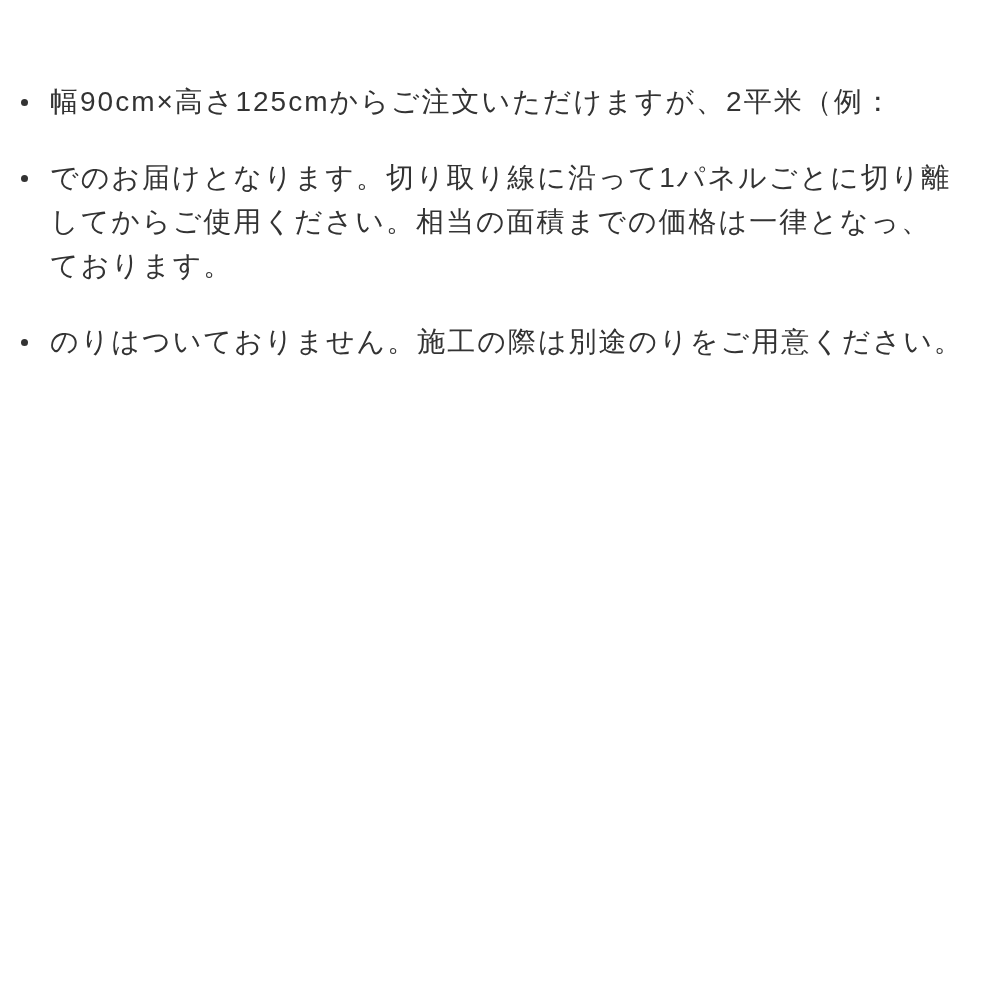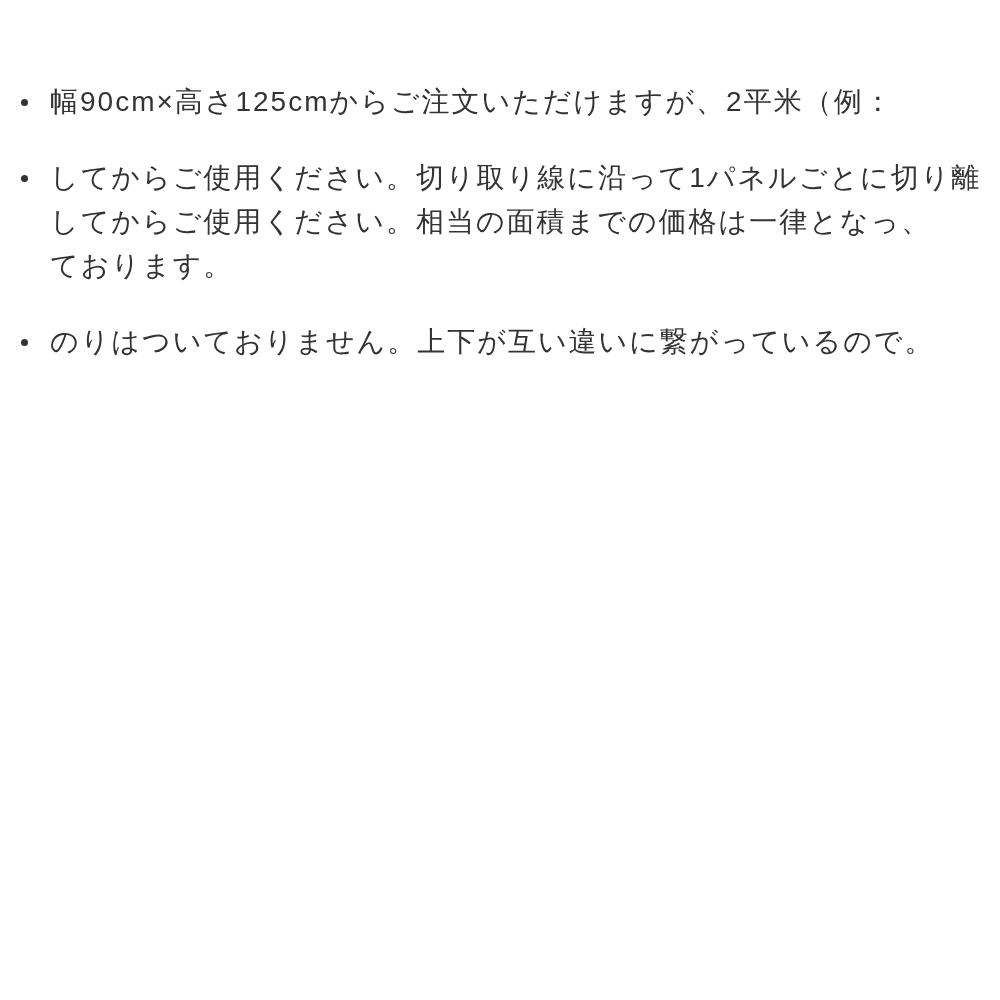--- a/index.html
+++ b/index.html
@@ -59,29 +59,29 @@
     <div class="lines">
       <div class="line">幅90cm×高さ125cmからご注文いただけますが、2平米（例：</div>
     </div>
   </div>
 
   <div class="bullet-item">
     <div class="marker-cell">
         <span class="marker-dot"></span>
       </div>
     <div class="lines">
-      <div class="line">してからご使用ください。切り取り線に沿って1パネルごとに切り離</div>
+      <div class="line">でのお届けとなります。切り取り線に沿って1パネルごとに切り離</div>
       <div class="line">してからご使用ください。相当の面積までの価格は一律となっ、</div>
       <div class="line">ております。</div>
     </div>
   </div>
 
 
   <div class="bullet-item">
     <div class="marker-cell">
         <span class="marker-dot"></span>
       </div>
     <div class="lines">
-      <div class="line">のりはついておりません。上下が互い違いに繋がっているので。</div>
+      <div class="line">のりはついておりません。施工の際は別途のりをご用意ください。</div>
     </div>
   </div>
 
 </div>
 
 </body></html>

